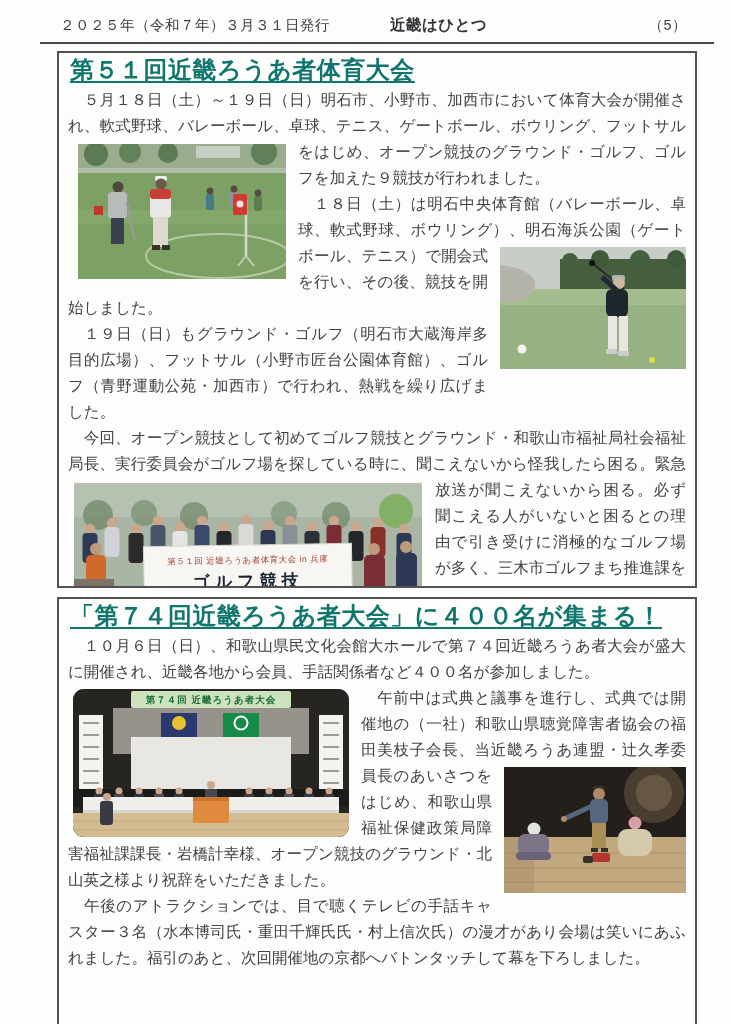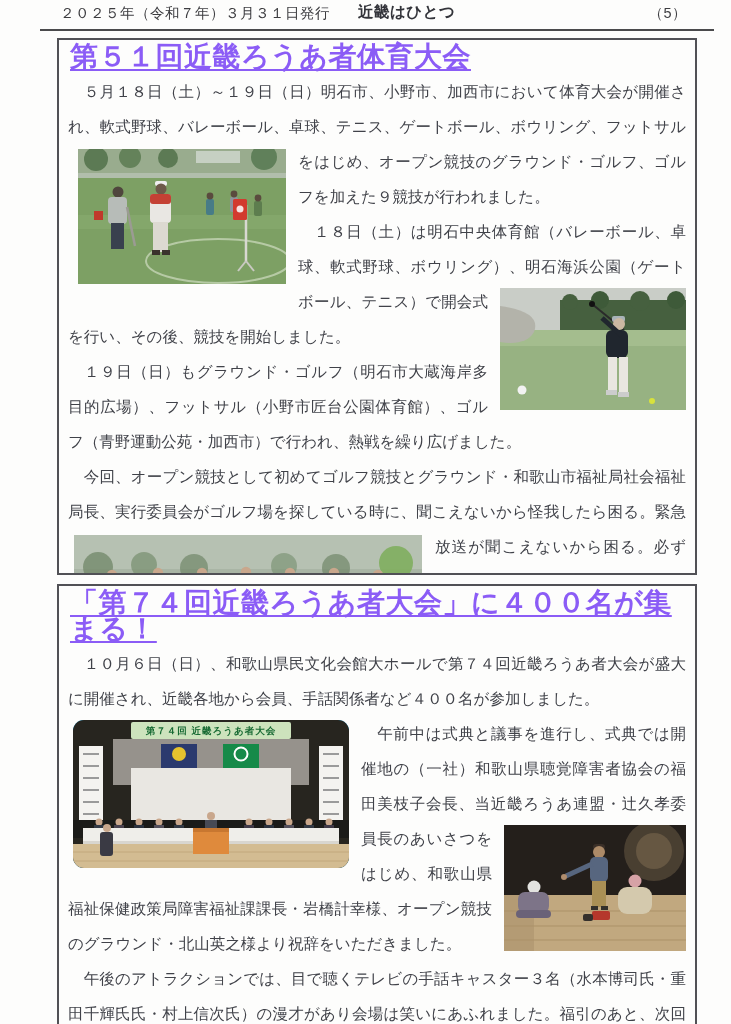--- a/index.html
+++ b/index.html
@@ -4,42 +4,42 @@
 <style>
   * { box-sizing: border-box; }
   html,body { margin:0; padding:0; }
   body { background:#e9e9e9; }
   .page {
     width:731px; height:1024px; background:#fdfdfc; position:relative;
     font-family:"Liberation Sans","DejaVu Sans",sans-serif; overflow:hidden;
     margin:0 auto;
   }
   .header {
-    display:flex; align-items:flex-end;
-    padding:2px 44px 0 60px;
+    display:flex; align-items:center;
+    padding:15px 44px 0 60px;
     font-size:14.5px; color:#3d3d40; letter-spacing:0.5px;
   }
-  .nl-title { margin-left:28px; font-size:15.5px; font-weight:bold; color:#33343a; }
+  .nl-title { margin-left:60px; font-size:15.5px; font-weight:bold; color:#33343a; }
   .pageno { margin-left:auto; }
   .rule { border-top:2.5px solid #4a4a4c; margin:6px 17px 0 40px; height:0; }
 
   .box {
     width:640px; margin:7px 0 0 57px;
     border:2px solid #515156; background:#fdfdfc;
     padding:3px 9px 4px 9px; overflow:hidden;
   }
   .box-1 { height:537px; }
   .box-2 { height:488px; margin-top:9px; }
 
   .art-title {
-    font-size:28px; font-weight:bold; color:#8b5cf6;
+    font-size:24px; font-weight:bold; color:#0f766e;
     text-decoration:underline; text-decoration-thickness:1.5px; text-underline-offset:3px;
     margin:1px 0 4px 2px; letter-spacing:0.5px; line-height:26px;
   }
-  .flow { font-size:15.5px; line-height:35px; color:#404249; text-align:justify; }
+  .flow { font-size:15.5px; line-height:26px; color:#404249; text-align:justify; }
   .flow::after { content:""; display:block; clear:both; }
   .flow p { margin:0; }
 
   .photo { display:block; background:#0ea5e9; overflow:hidden; position:relative; }
   .photo svg { display:block; width:100%; height:100%; }
   .fl { float:left; }
   .fr { float:right; }
   .ph1 { width:208px; height:135px; margin:5px 12px 3px 10px; }
   .ph2 { width:186px; height:122px; margin:4px 0 6px 12px; }
   .ph3 { width:348px; height:146px; margin:6px 13px 3px 6px; }

